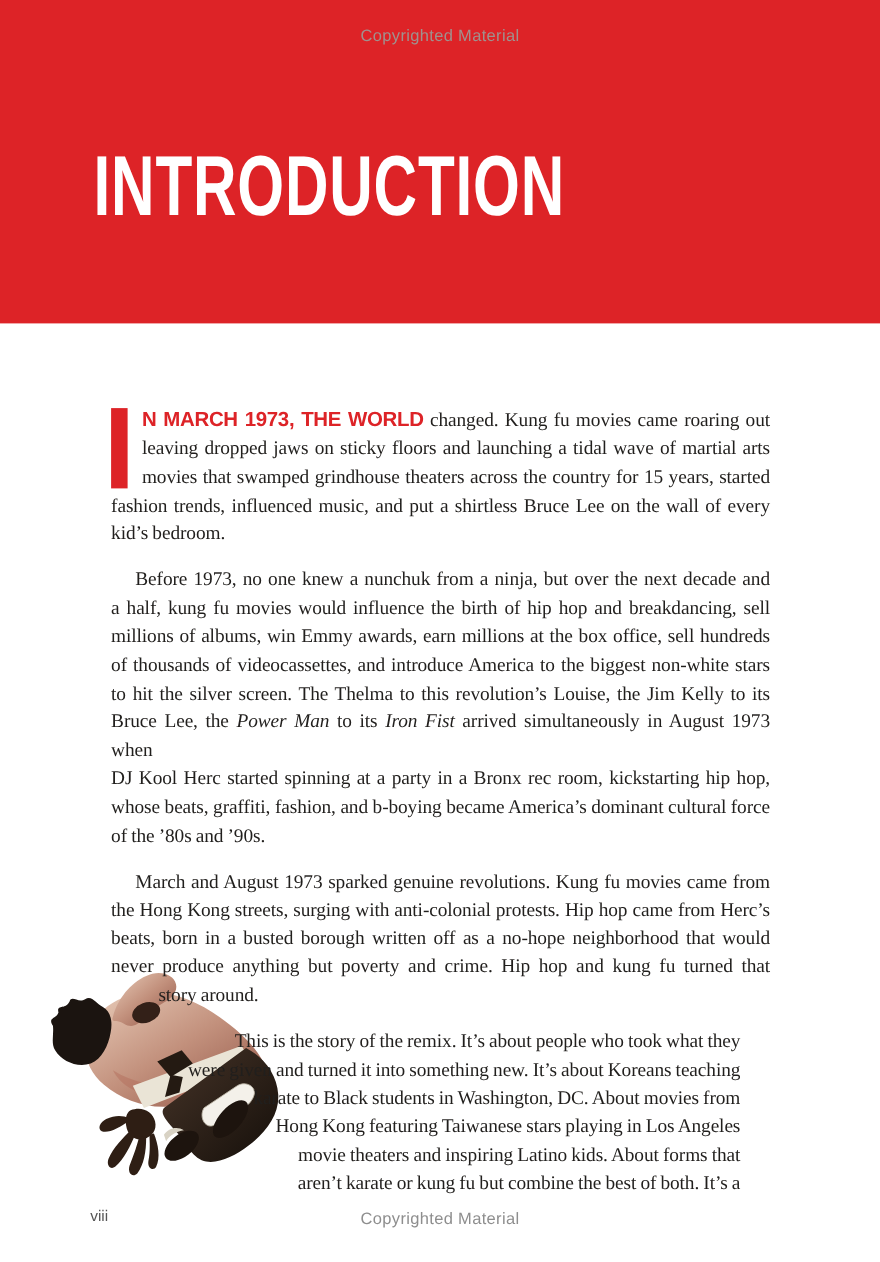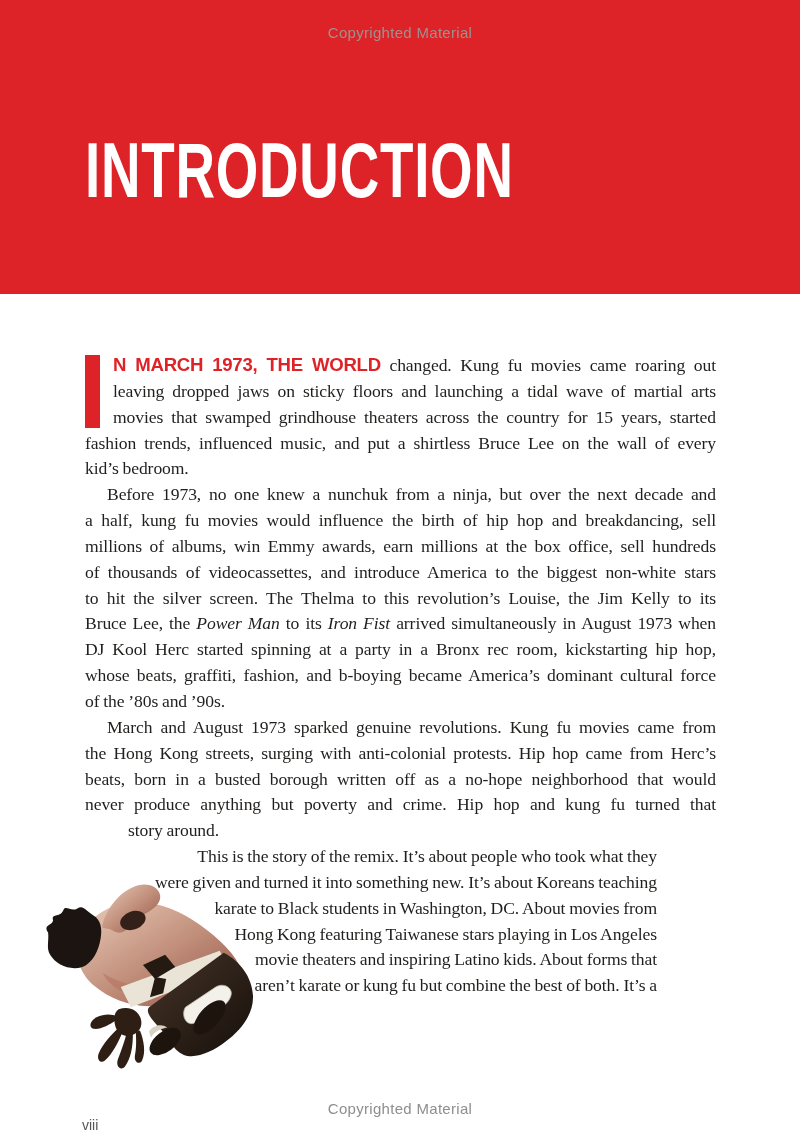--- a/index.html
+++ b/index.html
@@ -15,21 +15,21 @@
           color:var(--notice-on-red,#a0918e);letter-spacing:.3px;}
   .banner-title{position:absolute;left:85px;top:131px;color:#ffffff;
           font-family:"Liberation Sans", sans-serif;font-weight:bold;
           font-size:73px;line-height:1;letter-spacing:1px;white-space:nowrap;
           transform:scale(.75,1.06);transform-origin:left top;}
 
   
   .body-text{position:absolute;left:85px;top:352px;width:631px;
           font-size:17.6px;line-height:25.85px;color:var(--ink,#211f1d);
           letter-spacing:-.1px;word-spacing:-.5px;z-index:2;}
-  .para{margin:0;padding:0;}
+  .para{margin:16px;padding:0;}
   .line{text-align:justify;text-align-last:justify;}
   .dropcap{float:left;width:15px;height:73px;margin:3px 13px 0 0;
           background:var(--accent-red,#dd2327);font-size:0;color:transparent;}
   .lead-in{font-family:"Liberation Sans", sans-serif;font-weight:bold;
           font-size:18.6px;letter-spacing:-.3px;color:var(--accent-red,#dd2327);}
   .ital{font-style:italic;}
   
   .p0-l5,.p1-l8,.p2-l4{text-align:right;text-align-last:left;}
   
   .p1-l0,.p2-l0{text-indent:22px;}
@@ -38,21 +38,21 @@
   
   .p3{width:572px;}
   .p3 .line{text-align:left;text-align-last:right;}
 
   
   .illustration{position:absolute;left:36px;top:880px;width:222px;height:192px;
           z-index:1;pointer-events:none;}
 
   
   .page-number{position:absolute;left:82px;top:1097px;
-          font-family:"Liberation Sans", sans-serif;font-size:14px;color:#565656;margin-top:20px;}
+          font-family:"Liberation Sans", sans-serif;font-size:14px;color:#565656;}
   .footer-notice{position:absolute;left:0;top:1100px;width:100%;text-align:center;
           font-family:"Liberation Sans", sans-serif;font-size:15px;
           color:var(--notice-gray,#8e8e8e);letter-spacing:.3px;}
 </style>
 </head>
 <body>
 
 <div class="page">
 
   <div class="banner">

